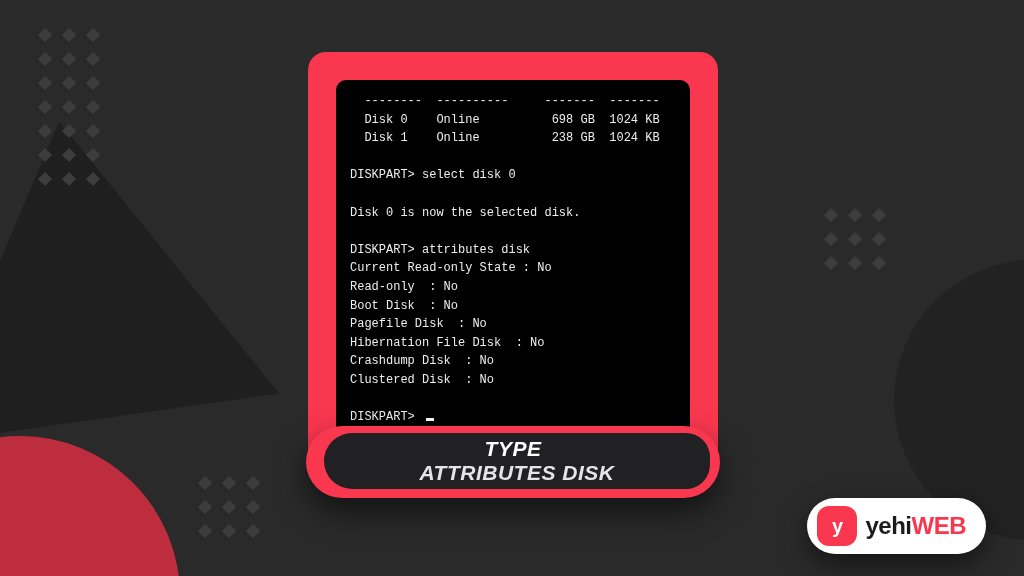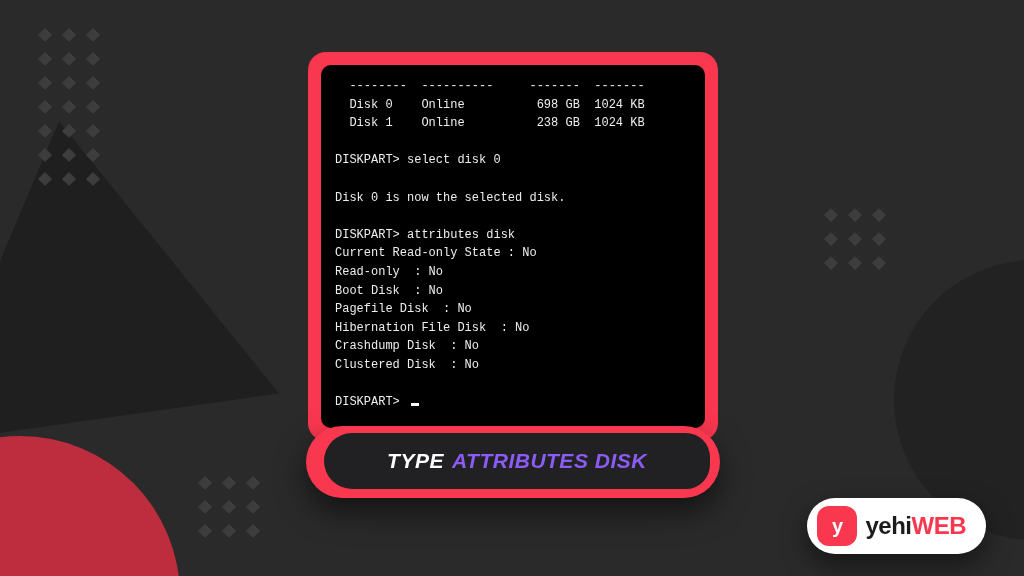--- a/index.html
+++ b/index.html
@@ -51,21 +51,21 @@
   .dots.d1 { left: 40px; top: 30px; grid-template-rows: repeat(7, 10px); }
   .dots.d2 { right: 140px; top: 210px; grid-template-rows: repeat(3, 10px); }
   .dots.d3 { left: 200px; bottom: 40px; grid-template-rows: repeat(3, 10px); }
 
   
   .terminal-frame {
     position: absolute;
     left: 308px;
     top: 52px;
     width: 410px;
-    padding: 13px;
+    padding: 28px;
     background: #f9374f;
     border-radius: 18px;
   }
   .terminal {
     width: 100%;
     background: #000;
     border-radius: 10px;
     padding: 12px 14px 16px 14px;
     color: #eee;
     font-family: Consolas, "Courier New", monospace;
@@ -101,23 +101,24 @@
     bottom: 9px;
     background: #212123;
     border-radius: 30px 26px 26px 30px;
     display: flex;
     align-items: center;
     justify-content: center;
     font-weight: 900;
     font-style: italic;
     letter-spacing: 0.5px;
     font-size: 21px;
+    flex-direction: column;
   }
   .caption-inner .t1 { color: #fff; margin-right: 8px; }
-  .caption-inner .t2 { color: #8b5cf6; }
+  .caption-inner .t2 { color: #e5e5e5; }
 
   
   .brand {
     position: absolute;
     right: 38px;
     bottom: 22px;
     background: #fff;
     border-radius: 40px;
     padding: 8px 20px 8px 10px;
     display: flex;

